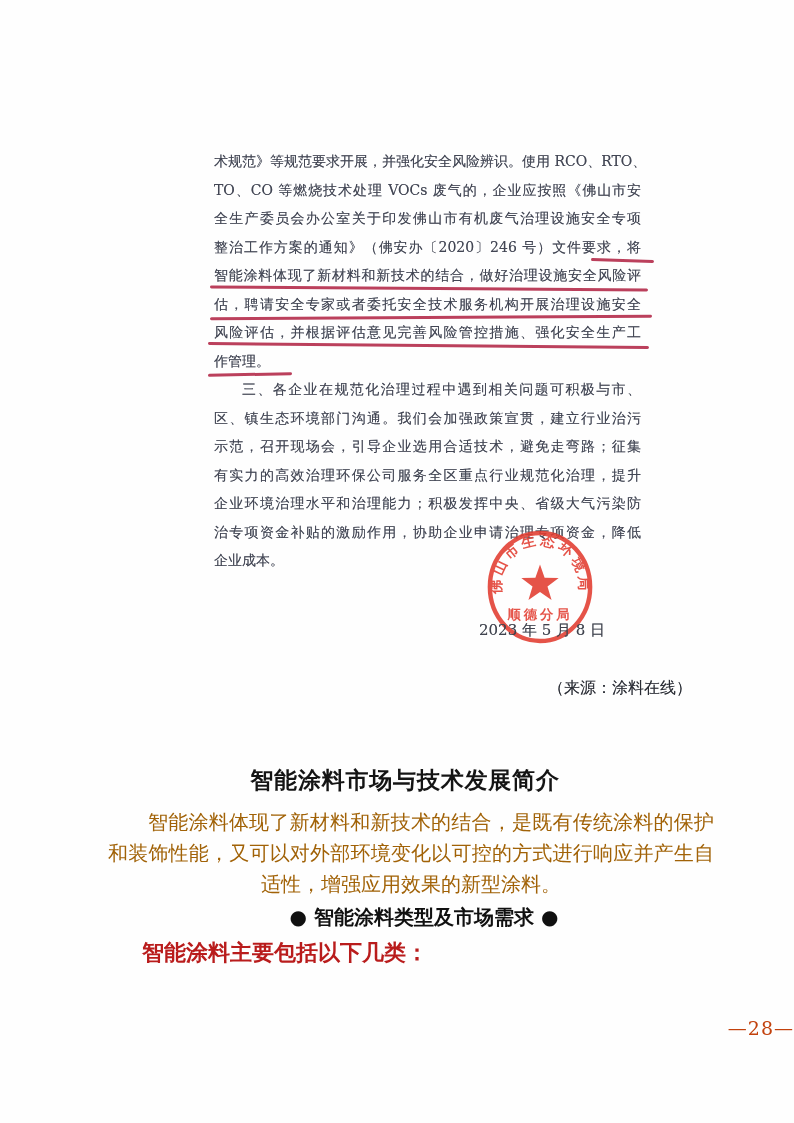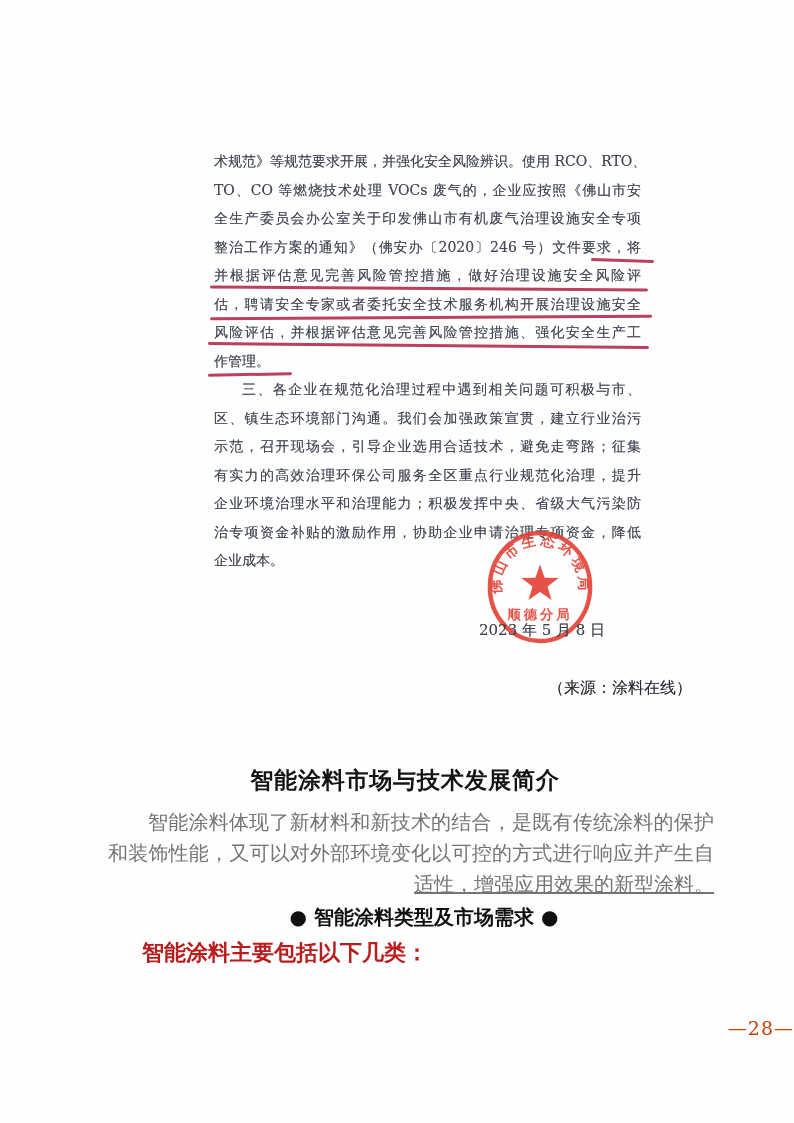--- a/index.html
+++ b/index.html
@@ -47,26 +47,26 @@
   }
 
   
   .art-title{
     position:absolute;left:0;top:750px;width:794px;
     text-align:center;transform:translateX(8px);
     font-size:23px;font-weight:700;letter-spacing:.8px;color:#141414;
   }
   .art-para{
     position:absolute;left:108px;top:807px;width:606px;
-    font-size:20px;color:#737373;
+    font-size:20px;color:#a16207;
   }
   .pline{height:31px;line-height:31px;white-space:nowrap;}
   .pjust{text-align:justify;text-align-last:justify;}
   .pind{padding-left:40px;}
-  .pleft{text-align:right;text-decoration:underline;}
+  .pleft{text-align:center;}
   .art-heading{
     position:absolute;left:0;top:904px;width:794px;
     text-align:center;transform:translateX(27px);
     font-size:20px;font-weight:700;color:#101010;white-space:nowrap;
   }
   .art-lead{
     position:absolute;left:142px;top:938px;
     font-size:22px;font-weight:700;color:#b91c1c;white-space:nowrap;
   }
   .page-num{
@@ -77,21 +77,21 @@
 </head>
 <body>
 
 <div class="page">
 
   <section class="letter">
     <div class="lline just">术规范》等规范要求开展，并强化安全风险辨识。使用 RCO、RTO、</div>
     <div class="lline just">TO、CO 等燃烧技术处理 VOCs 废气的，企业应按照《佛山市安</div>
     <div class="lline just">全生产委员会办公室关于印发佛山市有机废气治理设施安全专项</div>
     <div class="lline just">整治工作方案的通知》（佛安办〔2020〕246 号）文件要求，将</div>
-    <div class="lline just">并根据评估意见完善风险管控措施，做好治理设施安全风险评</div>
+    <div class="lline just">智能涂料体现了新材料和新技术的结合，做好治理设施安全风险评</div>
     <div class="lline just">估，聘请安全专家或者委托安全技术服务机构开展治理设施安全</div>
     <div class="lline just">风险评估，并根据评估意见完善风险管控措施、强化安全生产工</div>
     <div class="lline">作管理。</div>
     <div class="lline just ind2">三、各企业在规范化治理过程中遇到相关问题可积极与市、</div>
     <div class="lline just">区、镇生态环境部门沟通。我们会加强政策宣贯，建立行业治污</div>
     <div class="lline just">示范，召开现场会，引导企业选用合适技术，避免走弯路；征集</div>
     <div class="lline just">有实力的高效治理环保公司服务全区重点行业规范化治理，提升</div>
     <div class="lline just">企业环境治理水平和治理能力；积极发挥中央、省级大气污染防</div>
     <div class="lline just">治专项资金补贴的激励作用，协助企业申请治理专项资金，降低</div>
     <div class="lline">企业成本。</div>

